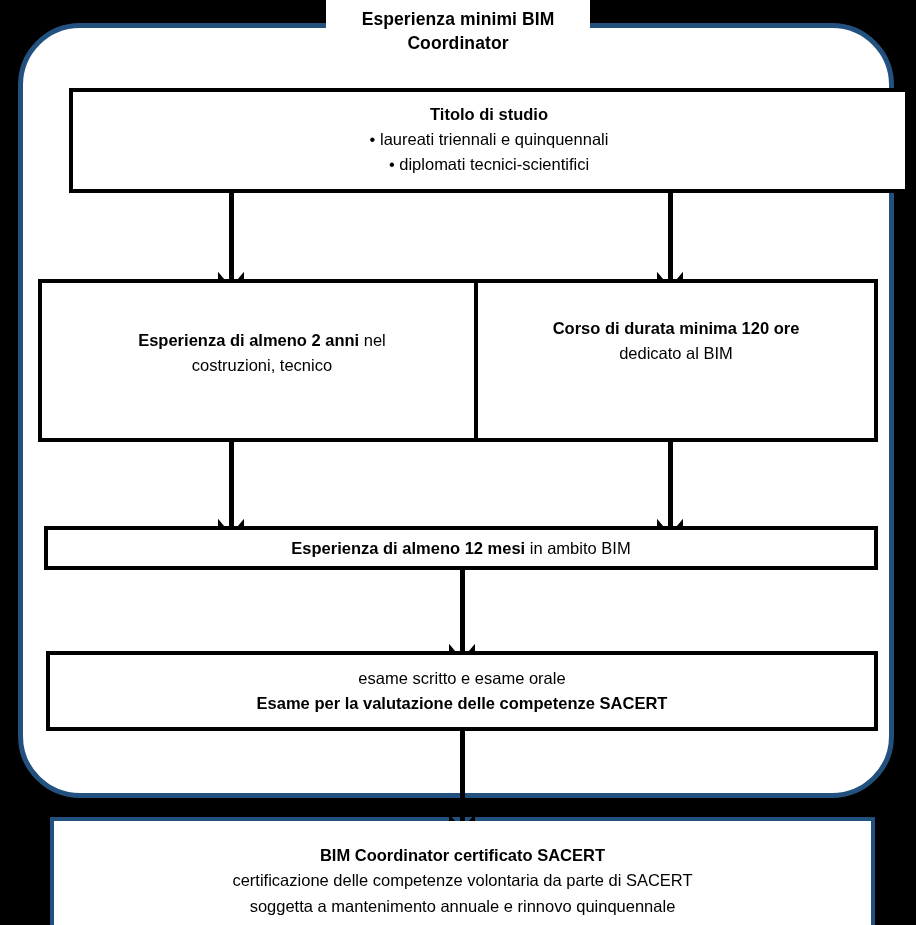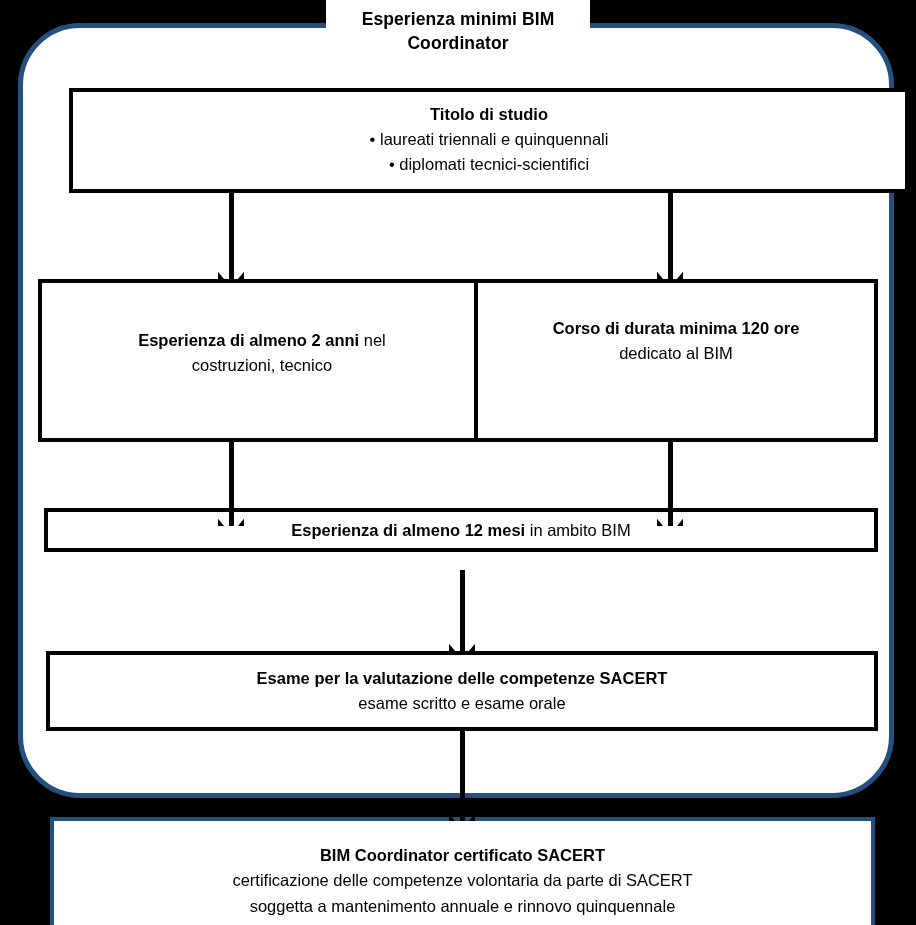--- a/index.html
+++ b/index.html
@@ -89,21 +89,21 @@
   }
   #box-esperienza2 {
     left: 38px; top: 279px; width: 448px; height: 163px;
     justify-content: center; padding-bottom: 16px;
   }
   #box-corso {
     left: 474px; top: 279px; width: 404px; height: 163px;
     justify-content: center; padding-bottom: 40px;
   }
   #box-esperienza12 {
-    left: 44px; top: 508px; width: 834px; height: 44px;
+    left: 44px; top: 526px; width: 834px; height: 44px;
     justify-content: center;
   }
   #box-esame {
     left: 46px; top: 651px; width: 832px; height: 80px;
     justify-content: center;
   }
 
   
   #box-final {
     position: absolute;
@@ -225,22 +225,22 @@
   <div class="pbox" id="box-esperienza12">
     <div class="line b"><span>Esperienza di almeno 12 mesi</span><span class="reg"> in ambito BIM</span></div>
   </div>
 
   <div class="arrow" id="arrow-e">
     <div class="stem"></div>
     <div class="head"></div>
   </div>
 
   <div class="pbox" id="box-esame">
+    <div class="line">esame scritto e esame orale</div>
     <div class="line b">Esame per la valutazione delle competenze SACERT</div>
-    <div class="line">esame scritto e esame orale</div>
   </div>
 
   <div class="arrow" id="arrow-f">
     <div class="stem"></div>
     <div class="head"></div>
   </div>
 
   <div id="box-final">
     <div class="line b">BIM Coordinator certificato SACERT</div>
     <div class="line">certificazione delle competenze volontaria da parte di SACERT</div>

